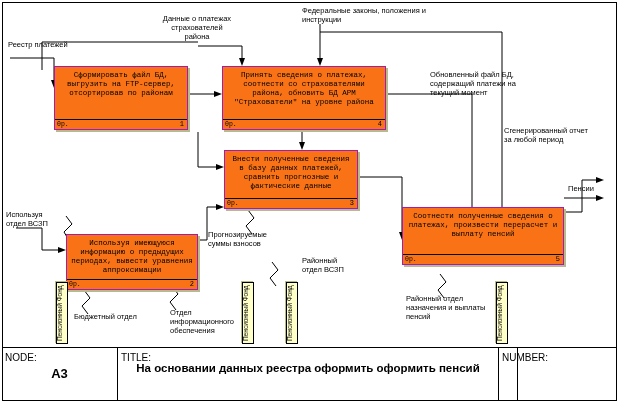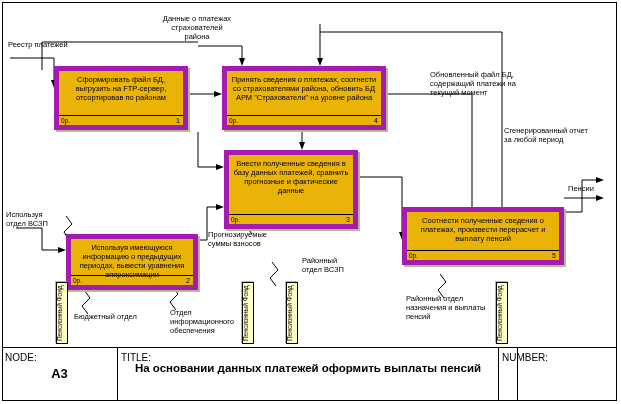--- a/index.html
+++ b/index.html
@@ -54,23 +54,24 @@
     text-align:center; font-size:11.5px; font-weight:bold; line-height:1.25;
   }
   .tb-num-divider {
     position:absolute; left:18px; top:0; bottom:0;
     width:0; border-left:1px solid #000;
   }
   
   .box {
     position:absolute;
     box-sizing:border-box;
-    border:5px solid #a21caf;
-    background:#eab308;
+    border:1px solid #a21caf;
+    background:#f97316;
     box-shadow:2px 2px 0 #b9b98f;
+    font-family:Liberation Mono, monospace;
   }
   .box-text {
     position:absolute; left:3px; right:3px; top:4px;
     font-size:7.5px; line-height:1.22; text-align:center; color:#000;
   }
   .box-zero {
     position:absolute; left:2px; bottom:1px;
     font-size:6.5px; color:#000;
   }
   .box-num {
@@ -187,21 +188,21 @@
       <div class="box-num">1</div>
     </div>
 
     <div class="box" style="left:220px; top:64px; width:164px; height:64px;">
       <div class="box-text">Принять сведения о платежах, соотнести со страхователями района, обновить БД АРМ "Страхователи" на уровне района</div>
       <div class="box-footline"></div>
       <div class="box-zero">0р.</div>
       <div class="box-num">4</div>
     </div>
 
-    <div class="box" style="left:222px; top:148px; width:134px; height:79px;">
+    <div class="box" style="left:222px; top:148px; width:134px; height:59px;">
       <div class="box-text">Внести полученные сведения в базу данных платежей, сравнить прогнозные и фактические данные</div>
       <div class="box-footline"></div>
       <div class="box-zero">0р.</div>
       <div class="box-num">3</div>
     </div>
 
     <div class="box" style="left:64px; top:232px; width:132px; height:56px;">
       <div class="box-text">Используя имеющуюся информацию о предыдущих периодах, вывести уравнения аппроксимации</div>
       <div class="box-footline"></div>
       <div class="box-zero">0р.</div>
@@ -217,20 +218,21 @@
 
     <div class="vlabel" style="left:54px; top:280px; width:12px; height:62px;">Пенсионный Фонд</div>
     <div class="vlabel" style="left:240px; top:280px; width:12px; height:62px;">Пенсионный Фонд</div>
     <div class="vlabel" style="left:284px; top:280px; width:12px; height:62px;">Пенсионный Фонд</div>
     <div class="vlabel" style="left:494px; top:280px; width:12px; height:62px;">Пенсионный Фонд</div>
 
     <div class="ann" style="left:6px; top:38px; width:72px;">Реестр платежей</div>
 
     <div class="ann" style="left:156px; top:12px; width:78px; text-align:center;">Данные о платежах страхователей района</div>
 
+    <div class="ann" style="left:300px; top:4px; width:142px;">Федеральные законы, положения и инструкции</div>
 
     <div class="ann" style="left:428px; top:68px; width:88px;">Обновленный файл БД, содержащий платежи на текущий момент</div>
 
     <div class="ann" style="left:502px; top:124px; width:86px;">Сгенерированный отчет за любой период</div>
 
     <div class="ann" style="left:566px; top:182px; width:48px;">Пенсии</div>
 
     <div class="ann" style="left:4px; top:208px; width:54px;">Используя отдел ВСЗП</div>
 
     <div class="ann" style="left:206px; top:228px; width:74px;">Прогнозируемые суммы взносов</div>
@@ -245,21 +247,21 @@
 
   </div>
 
   <div class="titlebar">
     <div class="tb-cell tb-node">
       <span class="tb-label">NODE:</span>
       <div class="tb-node-value">A3</div>
     </div>
     <div class="tb-cell tb-title">
       <span class="tb-label">TITLE:</span>
-      <div class="tb-title-value">На основании данных платежей оформить выплаты пенсий</div>
+      <div class="tb-title-value">На основании данных реестра оформить оформить пенсий</div>
     </div>
     <div class="tb-cell tb-number">
       <span class="tb-label">NUMBER:</span>
       <div class="tb-num-divider"></div>
       <div class="tb-node-value"></div>
     </div>
   </div>
 </div>
 
 </body></html>

